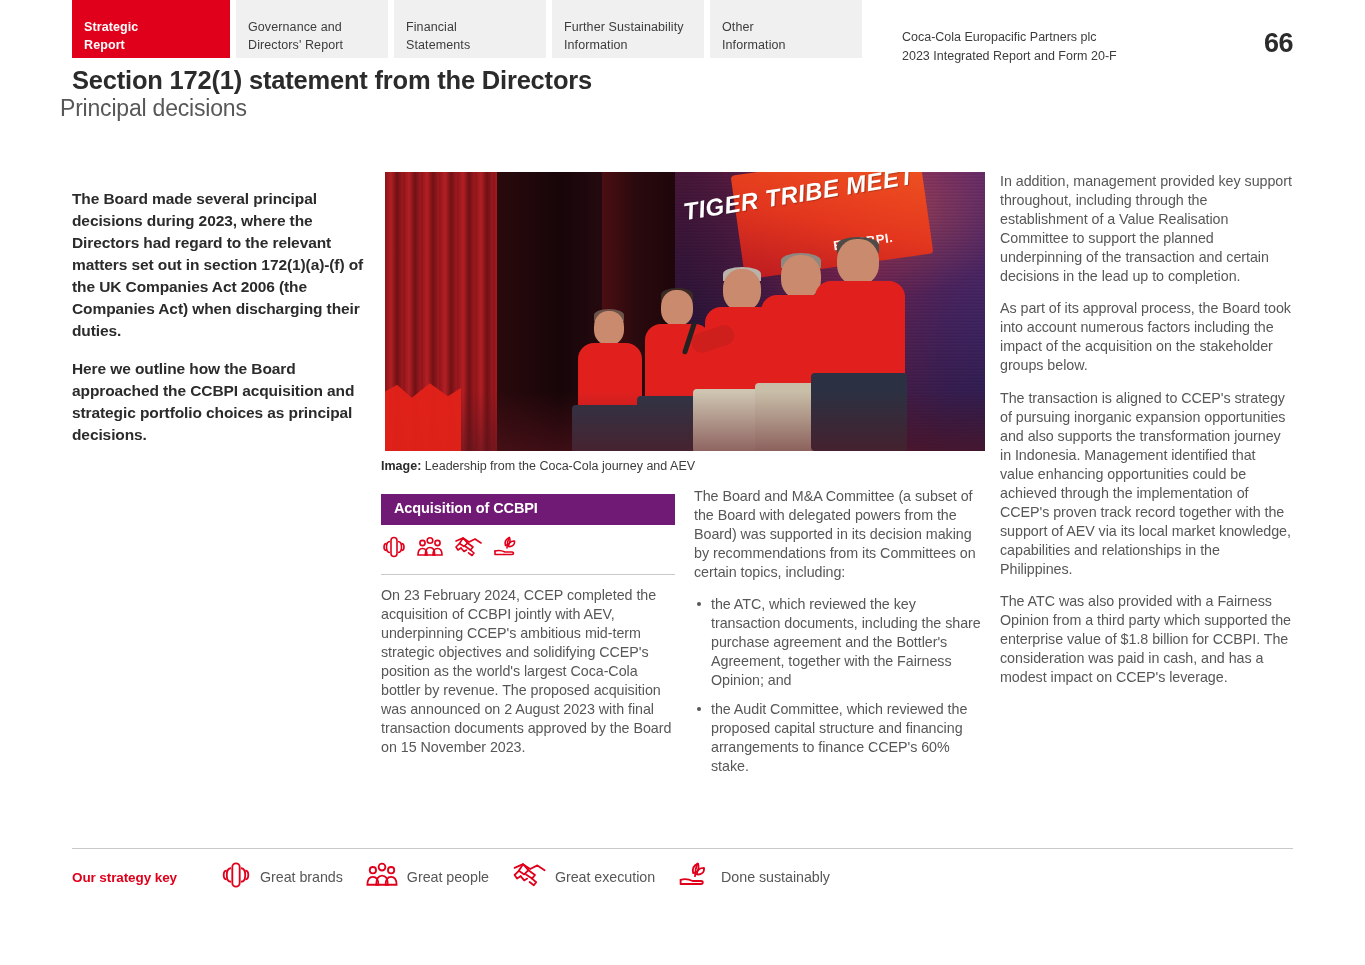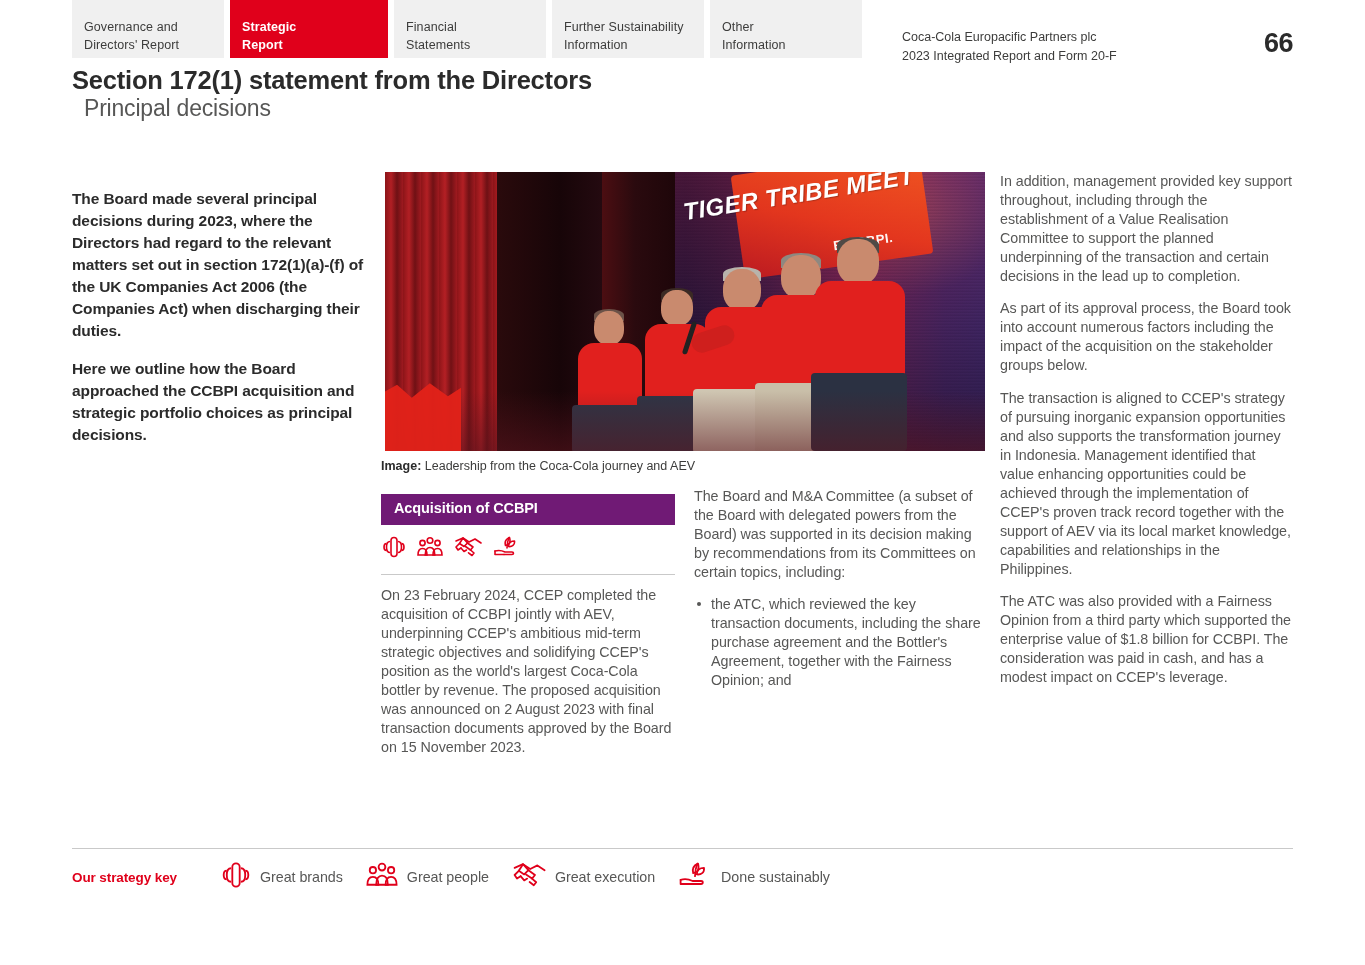--- a/index.html
+++ b/index.html
@@ -65,21 +65,21 @@
     position: absolute;
     left: 72px;
     top: 66px;
     font-size: 25.5px;
     font-weight: bold;
     color: #2b2b2b;
     letter-spacing: -0.2px;
   }
   .page-subtitle {
     position: absolute;
-    left: 84px;
+    left: 60px;
     top: 95px;
     font-size: 23px;
     font-weight: 300;
     color: #575756;
     letter-spacing: -0.2px;
   }
 
   
   .lead-col {
     position: absolute;
@@ -362,25 +362,25 @@
     font-size: 14.3px;
     color: #575756;
     font-weight: 300;
     letter-spacing: -0.05px;
   }
 </style>
 </head>
 <body>
 
 <div class="nav-tabs">
+  <div class="tab active">
+    <span>Strategic<br>Report</span>
+  </div>
   <div class="tab">
     <span>Governance and<br>Directors' Report</span>
-  </div>
-  <div class="tab active">
-    <span>Strategic<br>Report</span>
   </div>
   <div class="tab">
     <span>Financial<br>Statements</span>
   </div>
   <div class="tab">
     <span>Further Sustainability<br>Information</span>
   </div>
   <div class="tab">
     <span>Other<br>Information</span>
   </div>
@@ -507,20 +507,21 @@
 <div class="rule-under-icons"></div>
 
 <div class="col2">
   <p class="body-para">On 23 February 2024, CCEP completed the acquisition of CCBPI jointly with AEV, underpinning CCEP's ambitious mid-term strategic objectives and solidifying CCEP's position as the world's largest Coca-Cola bottler by revenue. The proposed acquisition was announced on 2 August 2023 with final transaction documents approved by the Board on 15 November 2023.</p>
 </div>
 
 <div class="col3">
   <p class="body-para">The Board and M&amp;A Committee (a subset of the Board with delegated powers from the Board) was supported in its decision making by recommendations from its Committees on certain topics, including:</p>
   <ul class="bullet-list">
     <li>the ATC, which reviewed the key transaction documents, including the share purchase agreement and the Bottler's Agreement, together with the Fairness Opinion; and</li>
+    <li>the Audit Committee, which reviewed the proposed capital structure and financing arrangements to finance CCEP's 60% stake.</li>
   </ul>
 </div>
 
 <div class="col4">
   <p class="body-para">In addition, management provided key support throughout, including through the establishment of a Value Realisation Committee to support the planned underpinning of the transaction and certain decisions in the lead up to completion.</p>
   <p class="body-para">As part of its approval process, the Board took into account numerous factors including the impact of the acquisition on the stakeholder groups below.</p>
 
 
   <p class="body-para" style="margin-top:14px;">The transaction is aligned to CCEP's strategy of pursuing inorganic expansion opportunities and also supports the transformation journey in Indonesia. Management identified that value enhancing opportunities could be achieved through the implementation of CCEP's proven track record together with the support of AEV via its local market knowledge, capabilities and relationships in the Philippines.</p>
   <p class="body-para">The ATC was also provided with a Fairness Opinion from a third party which supported the enterprise value of $1.8 billion for CCBPI. The consideration was paid in cash, and has a modest impact on CCEP's leverage.</p>

